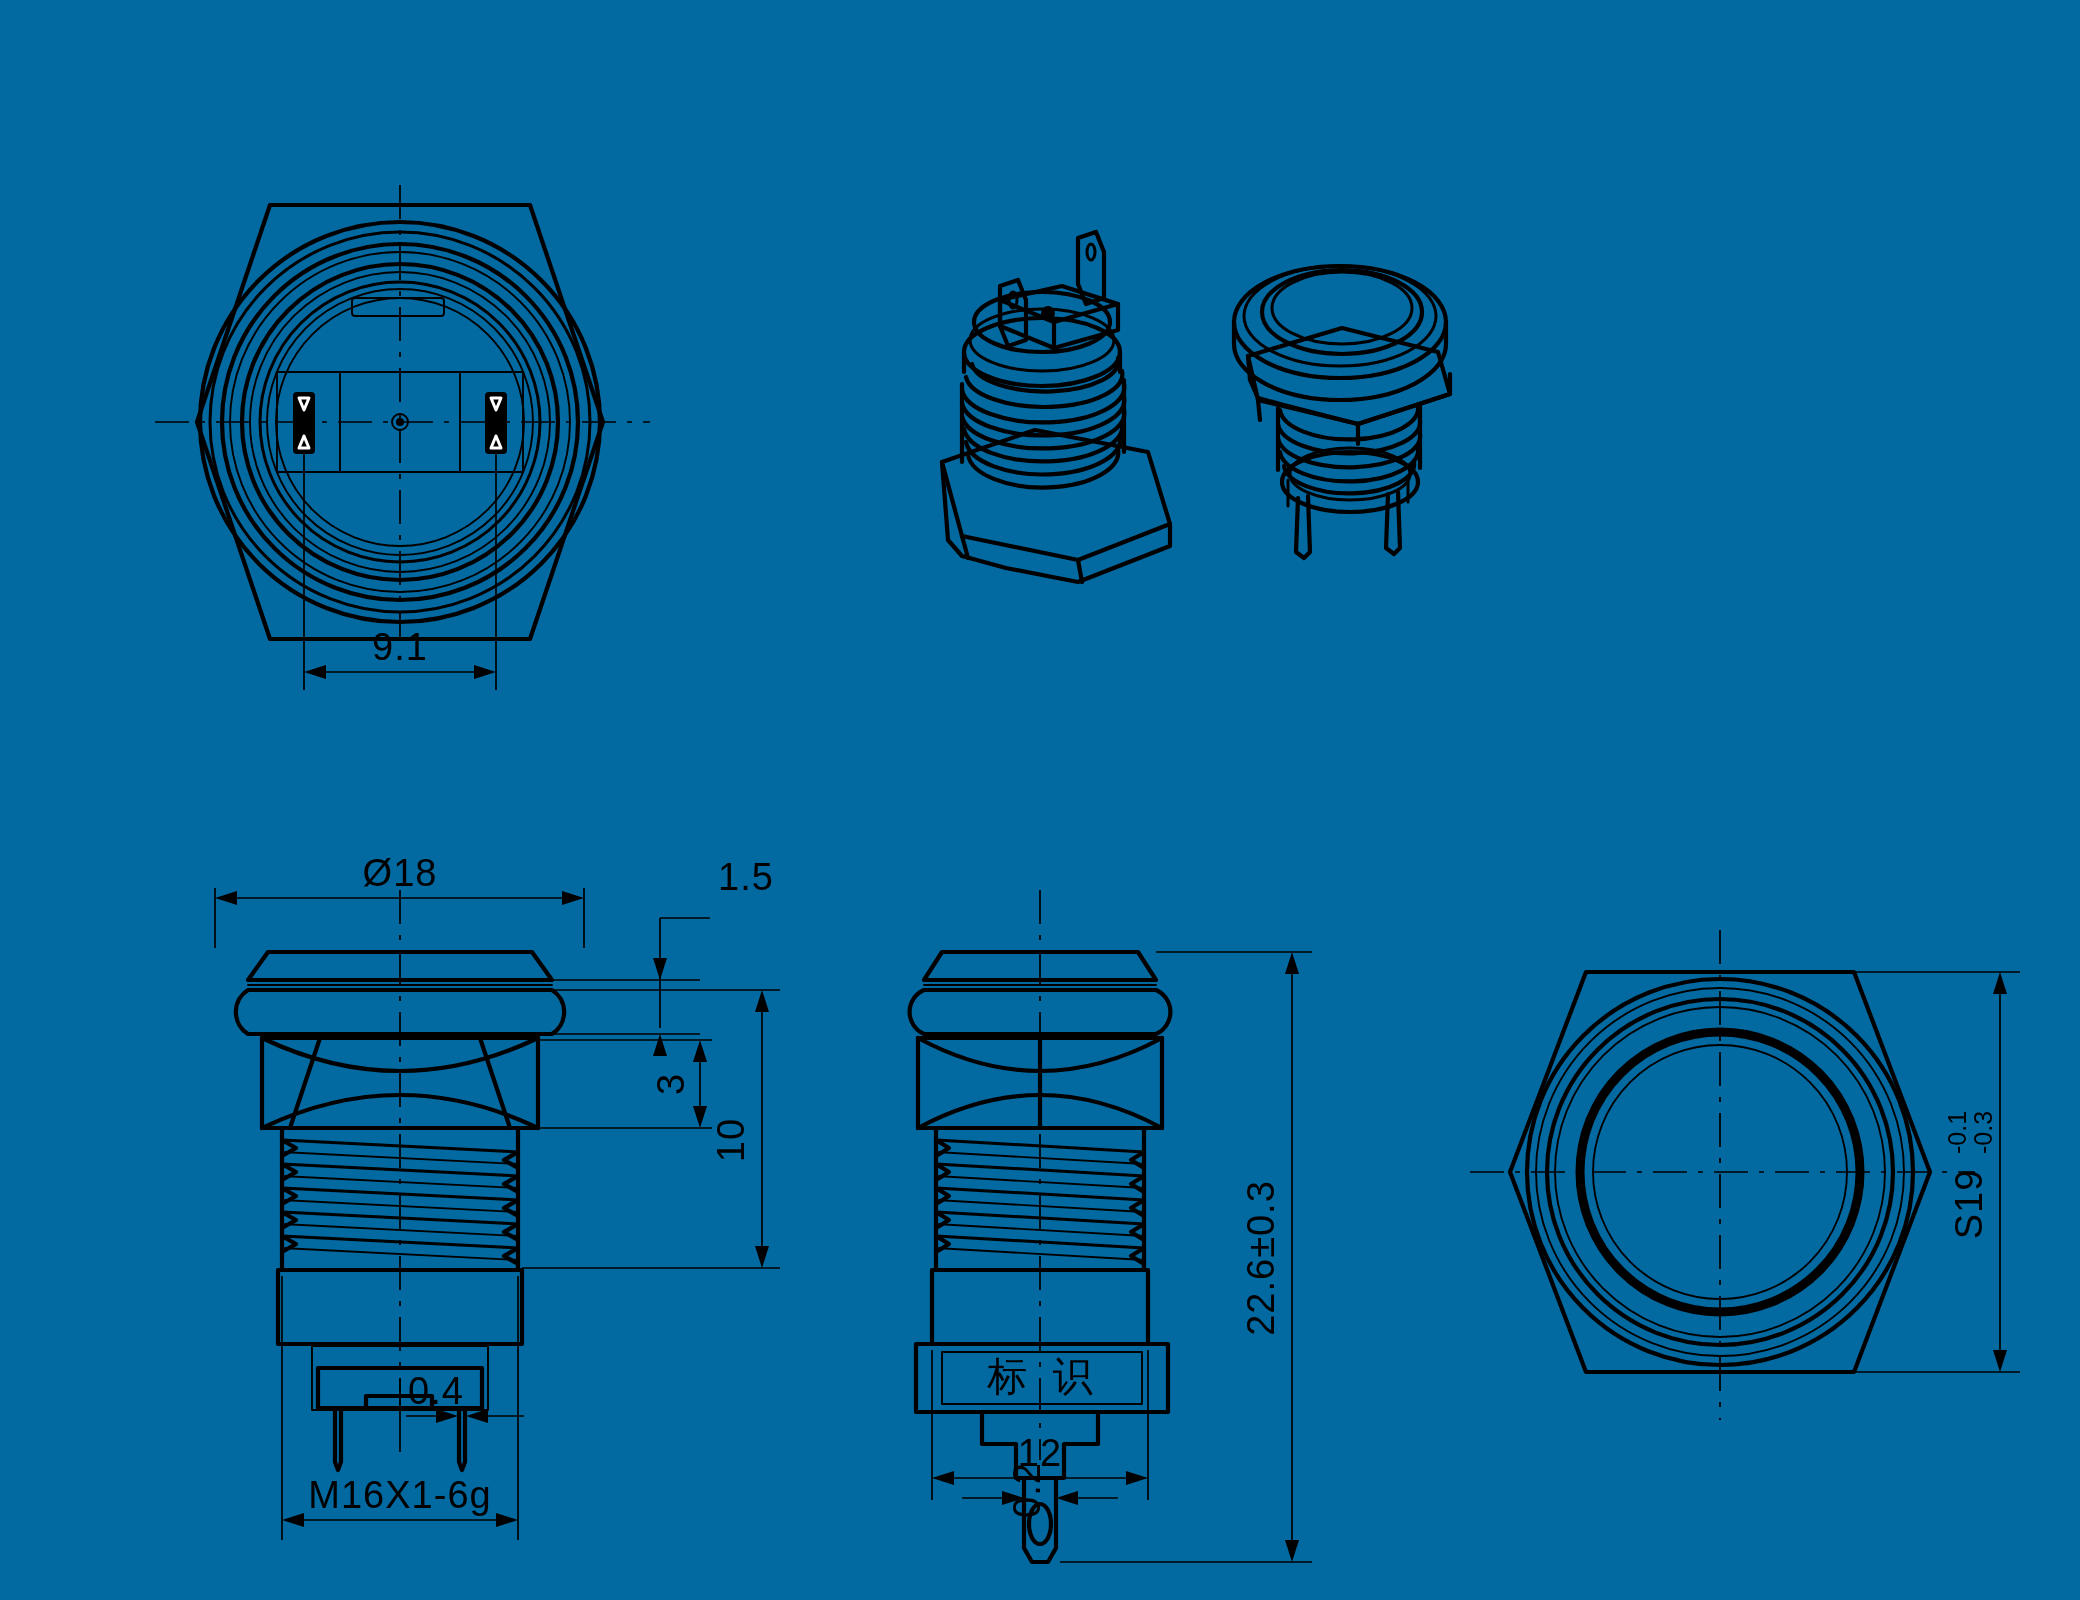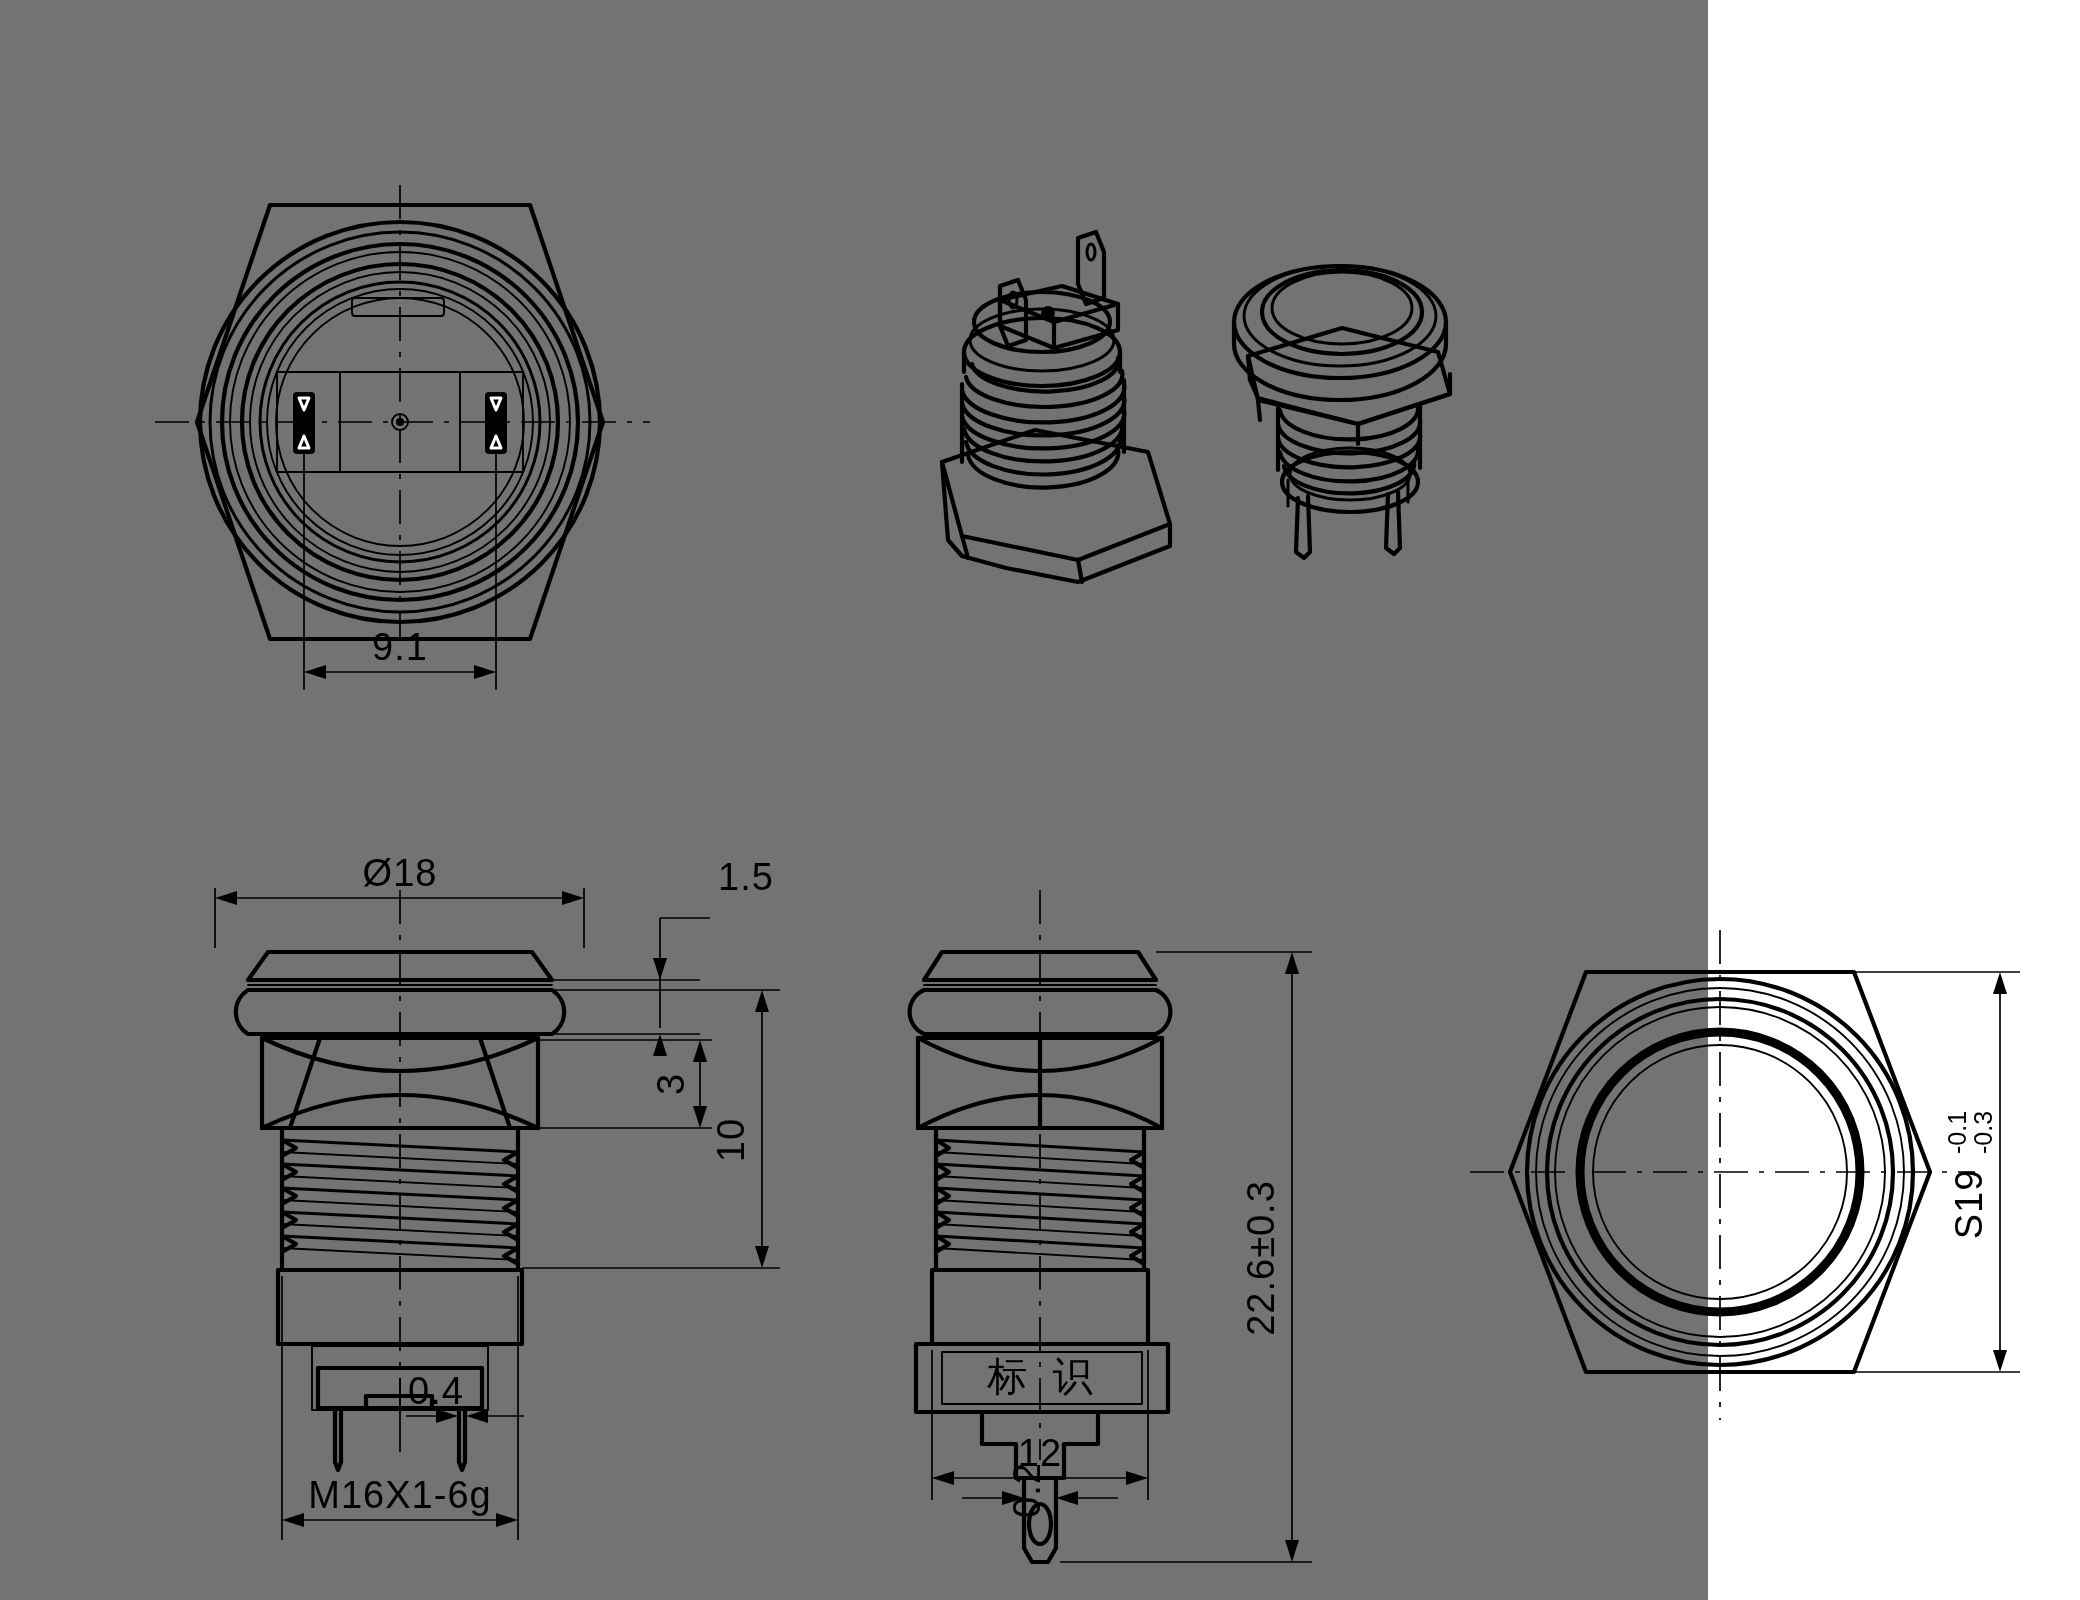--- a/index.html
+++ b/index.html
@@ -9,23 +9,23 @@
     background: #ffffff;
   }
   body {
     width: 2080px;
     height: 1600px;
     overflow: hidden;
     font-family: "Liberation Sans", sans-serif;
   }
   #sheet {
     position: relative;
-    width: 1708px;
+    width: 2080px;
     height: 1600px;
-    background: #737373;
+    background: #0369a1;
   }
   svg#drawing {
     position: absolute;
     top: 0;
     left: 0;
     width: 2080px;
     height: 1600px;
     display: block;
   }
   .ln      { stroke: #000000; fill: none; stroke-linecap: round; stroke-linejoin: round; }

